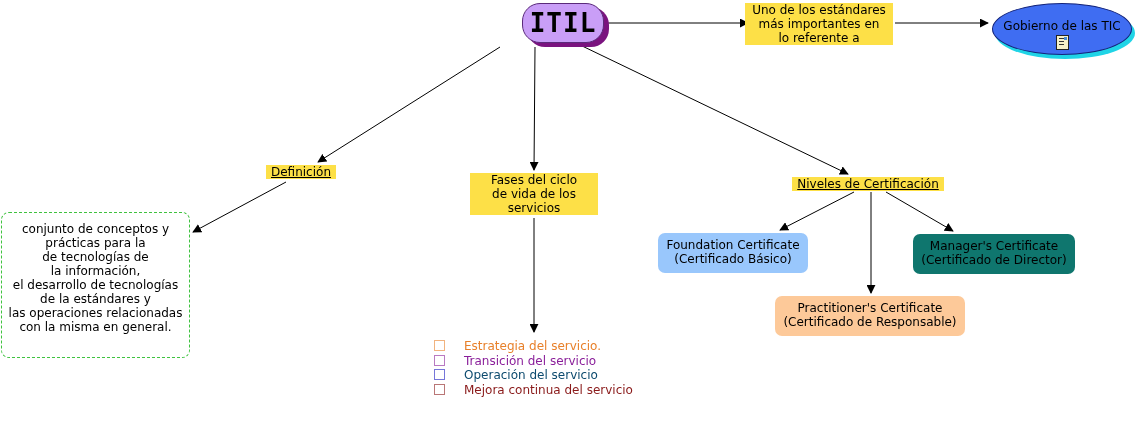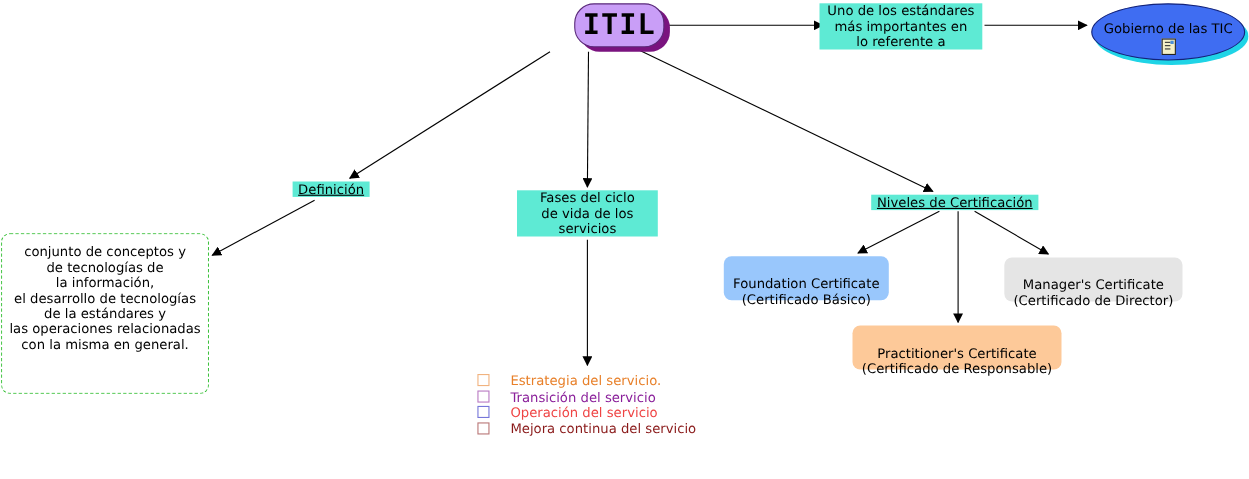--- a/index.html
+++ b/index.html
@@ -15,30 +15,30 @@
     .gob { left:992px; top:3px; width:140px; height:52px; background:#3f6df2;
            border:1px solid #13237a; border-radius:50%;
            box-shadow:3px 4px 0 #1fd4e6; }
     .gob .lbl { display:block; margin-top:15px; font-size:12px; color:#000; }
     .gob .doc { display:inline-block; width:11px; height:13px; margin-top:2px;
                 background:#f5f0c8; border:1px solid #222; position:relative; }
     .gob .doc::before { content:""; position:absolute; left:2px; top:2px; width:5px; height:1px;
                         background:#333; box-shadow:0 3px 0 #333, 0 6px 0 #333; }
     .gob .doc::after { content:""; position:absolute; right:1px; top:1px; width:3px; height:3px;
                        background:#4a8ed6; }
-    .link-label { background:#5eead4;text-align:center; }
+    .link-label { background:#fde047;text-align:center; }
     .uno { left:745px; top:3px; width:148px; }
     .def { left:266px; top:165px; width:70px; text-decoration:underline; }
     .fases { left:470px; top:173px; width:128px; }
     .niveles { left:792px; top:177px; width:152px; text-decoration:underline; }
     .concept { left:1px; top:212px; width:189px; height:146px; border:1px dashed #3fc23f;
                border-radius:8px; padding-top:9px; }
-    .cert { border-radius:7px; padding-top:18px; height:40px; }
+    .cert { border-radius:7px; padding-top:5px; height:40px; }
     .found { left:658px; top:233px; width:150px; background:#99c7fc; }
-    .manager { left:913px; top:234px; width:162px; background:#e5e5e5; }
+    .manager { left:913px; top:234px; width:162px; background:#0f766e; }
     .pract { left:775px; top:296px; width:190px; background:#fdc999;text-align:center; }
     .phases { position:absolute; left:434px; top:339px; line-height:14.5px; }
     .phase { white-space:nowrap; }
     .phase .box { display:inline-block; width:9px; height:9px; border:1px solid; margin-right:19px;
                   vertical-align:-1px; opacity:0.6; }
   </style>
 </head>
 <body>
 
 <svg class="links">
@@ -71,38 +71,39 @@
 
 <div class="node gob">
   <span class="lbl">Gobierno de las TIC</span>
   <span class="doc"></span>
 </div>
 
 <div class="node link-label def">Definición</div>
 
 <div class="node concept">
   <div>conjunto de conceptos y</div>
+  <div>prácticas para la</div>
   <div>de tecnologías de</div>
   <div>la información,</div>
   <div>el desarrollo de tecnologías</div>
   <div>de la estándares y</div>
   <div>las operaciones relacionadas</div>
   <div>con la misma en general.</div>
 </div>
 
 <div class="node link-label fases">
   <div>Fases del ciclo</div>
   <div>de vida de los</div>
   <div>servicios</div>
 </div>
 
 <div class="phases">
   <div class="phase"><span class="box" style="border-color: rgb(232, 128, 42);"></span><span class="txt" style="color: rgb(232, 128, 42);">Estrategia del servicio.</span></div>
   <div class="phase"><span class="box" style="border-color: rgb(138, 31, 154);"></span><span class="txt" style="color: rgb(138, 31, 154);">Transición del servicio</span></div>
-  <div class="phase"><span class="box" style="border-color: rgb(26, 26, 192);"></span><span class="txt" style="color: #ef4444;">Operación del servicio</span></div>
+  <div class="phase"><span class="box" style="border-color: rgb(26, 26, 192);"></span><span class="txt" style="color: #0c4a6e;">Operación del servicio</span></div>
   <div class="phase"><span class="box" style="border-color: rgb(138, 26, 26);"></span><span class="txt" style="color: rgb(138, 26, 26);">Mejora continua del servicio</span></div>
 </div>
 
 <div class="node link-label niveles">Niveles de Certificación</div>
 
 <div class="node cert found">
   <div>Foundation Certificate</div>
   <div>(Certificado Básico)</div>
 </div>
 

